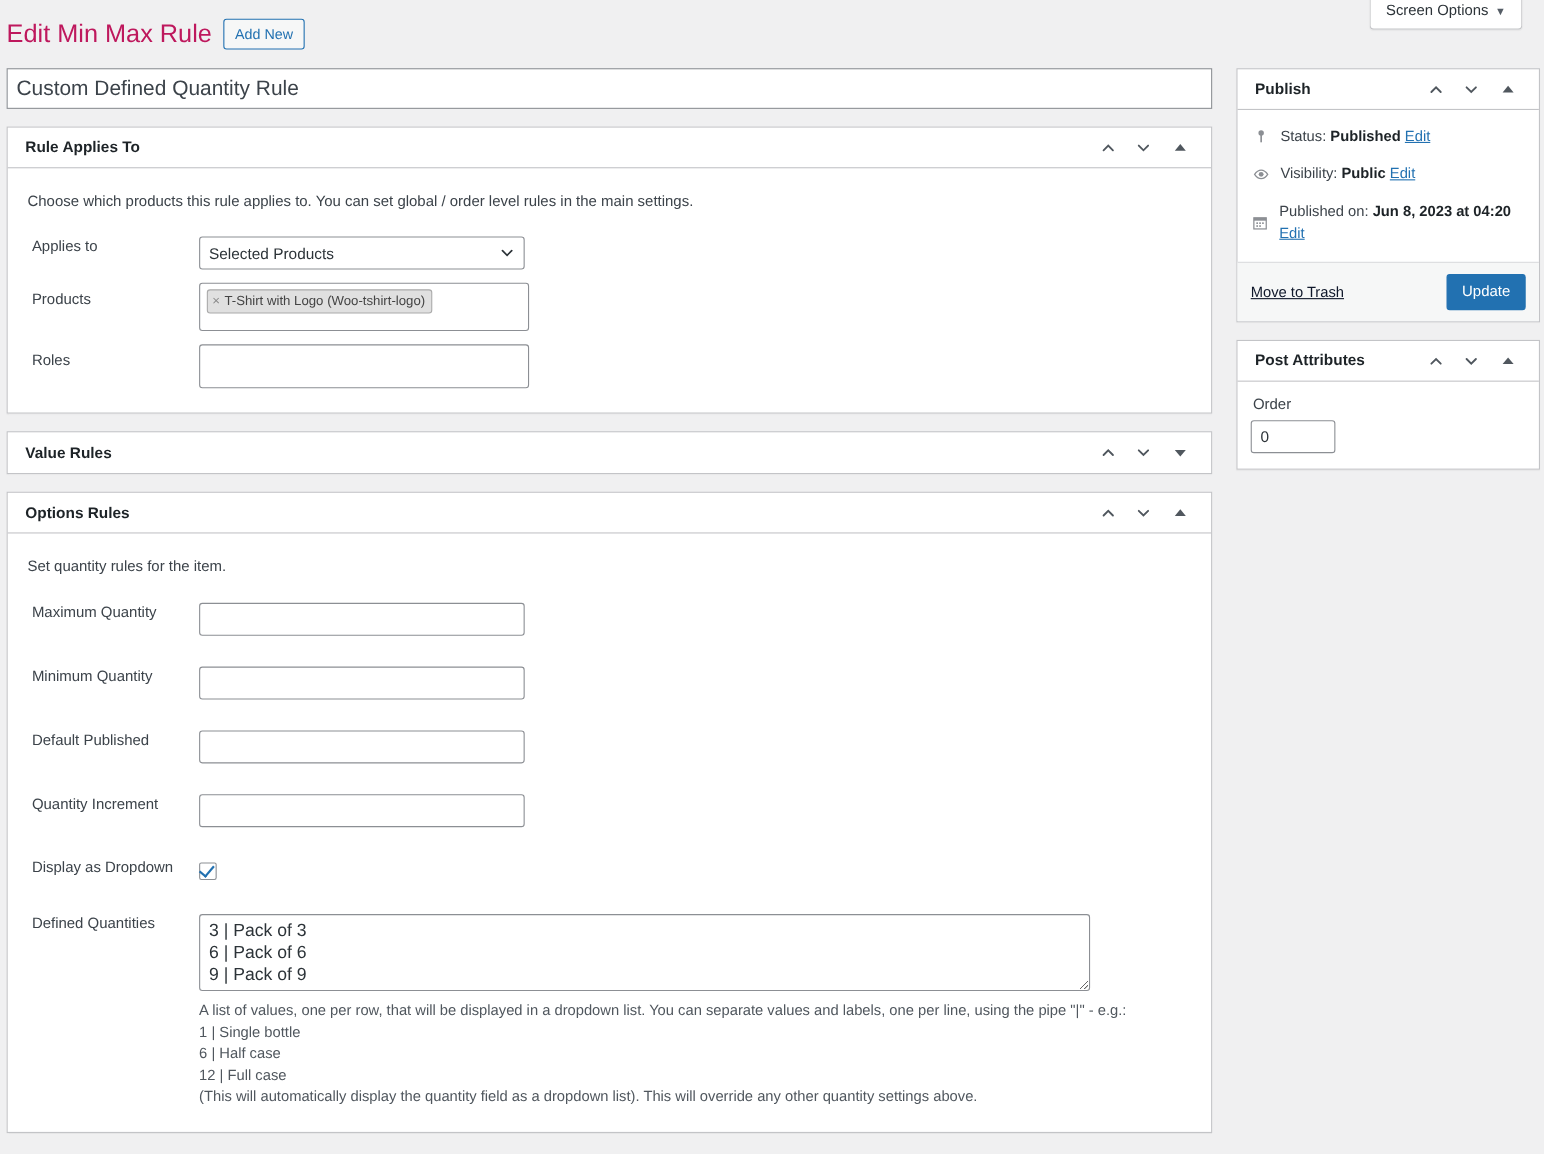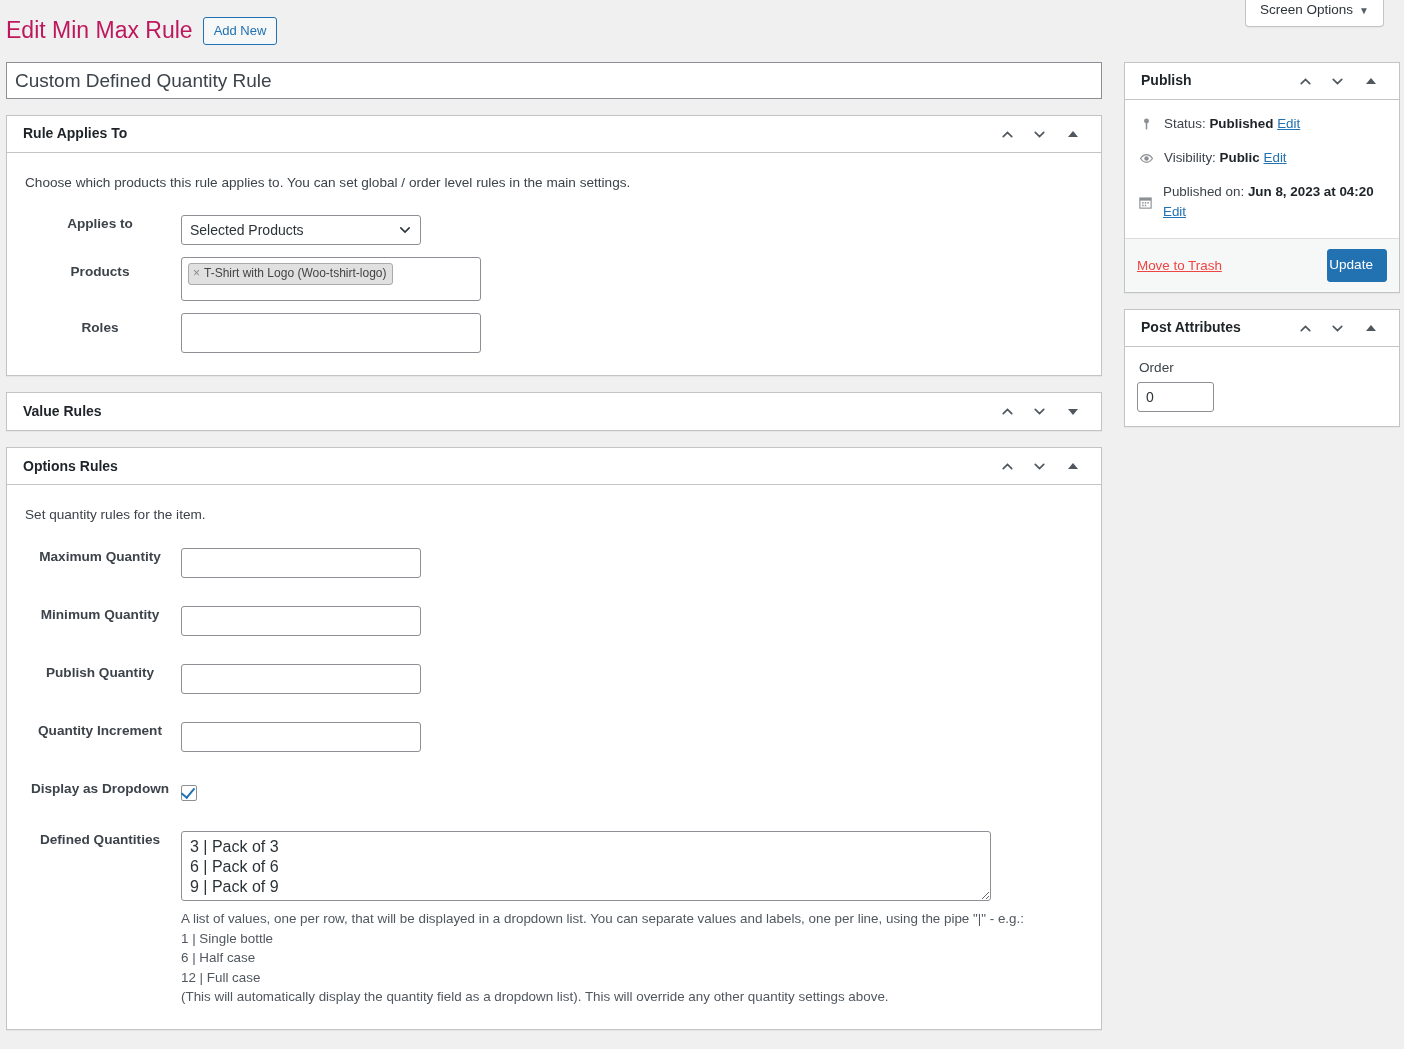--- a/index.html
+++ b/index.html
@@ -132,34 +132,34 @@
     font-size: 13.6px;
     line-height: 1.5;
     color: #3c434a;
   }
 
   
   .form-table { width: 100%; border-collapse: collapse; }
   .form-table tr { vertical-align: top; }
   .form-table th {
     width: 158px;
-    text-align: center;
-    font-weight: 700;
+    text-align: left;
+    font-weight: 400;
     font-size: 13.6px;
     color: #3c434a;
     padding: 12px 10px 12px 6px;
     line-height: 1.3;
   }
   .form-table td {
     padding: 6px 10px 6px 0;
   }
   .row-gap-top td, .row-gap-top th { padding-top: 22px; }
 
   .text-input {
-    width: 240px; height: 30px;
+    width: 296px; height: 30px;
     padding: 0 8px;
     font-family: "Liberation Sans", sans-serif;
     font-size: 14px;
     color: #2c3338;
     background: #fff;
     border: 1px solid #8c8f94;
     border-radius: 3px;
     outline: none;
   }
   select.text-input {
@@ -266,34 +266,34 @@
   }
   .inside-pub { padding: 7px 0 9px 0; }
 
   #major-publishing-actions {
     border-top: 1px solid #dcdcde;
     background: #f6f7f7;
     padding: 10px 12px;
     display: flex; align-items: center; justify-content: space-between;
   }
   .submitdelete {
-    color: #ef4444;
+    color: #0f172a;
     text-decoration: underline;
     font-size: 13.4px;
     cursor: pointer;
   }
   .button-primary {
     background: #2271b1;
     border: 1px solid #2271b1;
     border-radius: 3px;
     color: #fff;
     font-family: "Liberation Sans", sans-serif;
     font-size: 13.6px;
     line-height: 1;
-    padding: 8px 13px 9px 1px;
+    padding: 8px 13px 9px 13px;
     cursor: pointer;
   }
 
   .attr-inside { padding: 10px 12px 14px 12px; }
   .attr-label {
     display: block;
     font-size: 13.6px;
     color: #3c434a;
     margin: 3px 0 7px 2px;
   }
@@ -433,21 +433,21 @@
           <tbody>
               <tr class="row-gap-top">
             <th>Maximum Quantity</th>
             <td><input class="text-input" type="text" value="" style=""></td>
           </tr>
           <tr class="row-gap-top">
             <th>Minimum Quantity</th>
             <td><input class="text-input" type="text" value="" style=""></td>
           </tr>
           <tr class="row-gap-top">
-            <th>Publish Quantity</th>
+            <th>Default Published</th>
             <td><input class="text-input" type="text" value="" style=""></td>
           </tr>
           <tr class="row-gap-top">
             <th>Quantity Increment</th>
             <td><input class="text-input" type="text" value="" style=""></td>
           </tr>
           <tr class="row-gap-top">
             <th>Display as Dropdown</th>
             <td style="padding-top:25px;"><input class="cb" type="checkbox" checked="" style=""></td>
           </tr>

